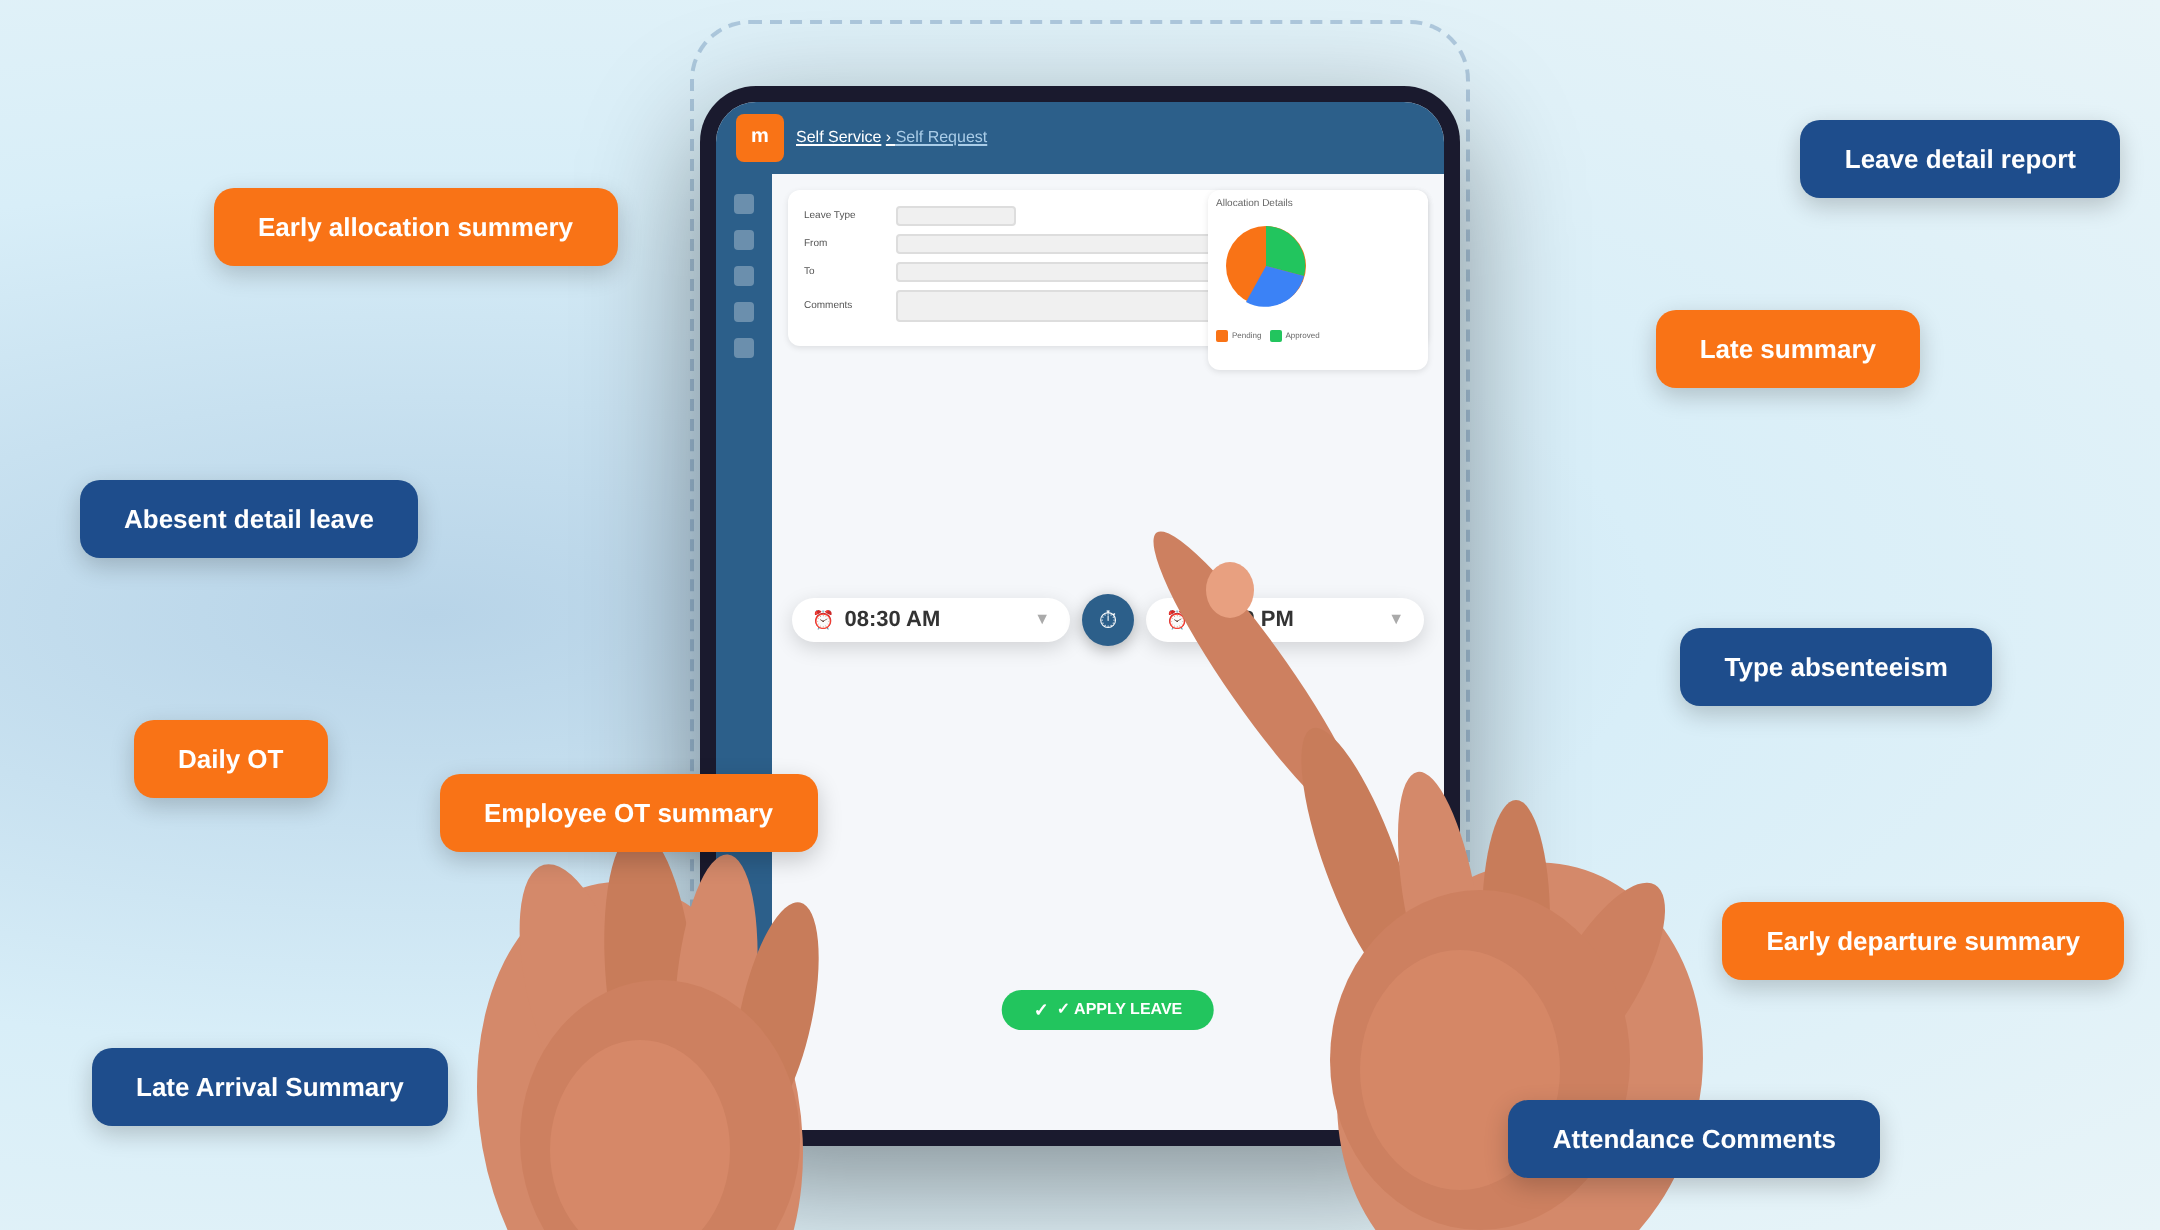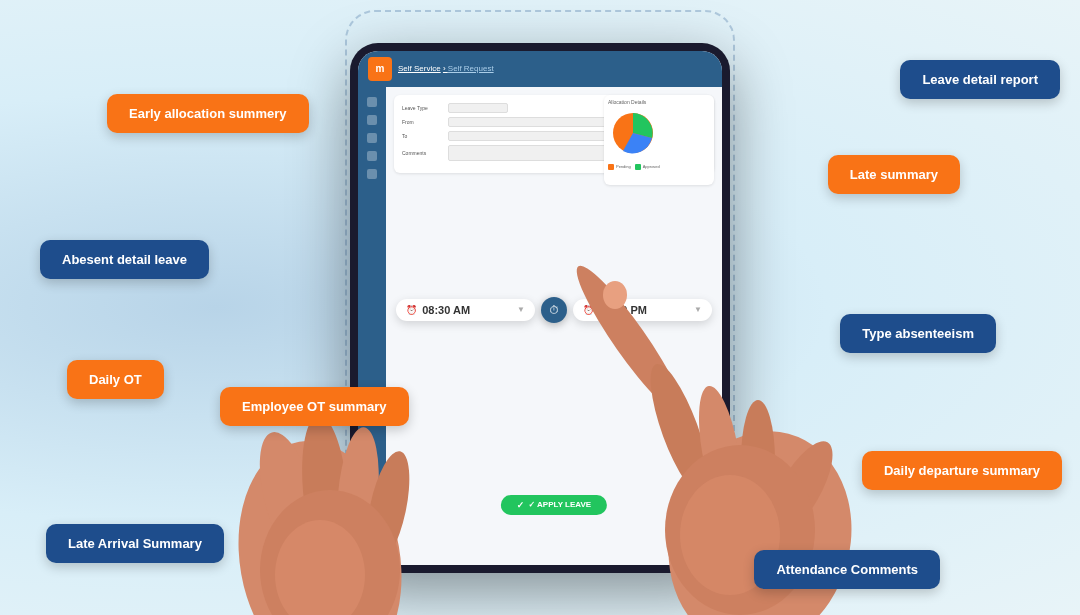--- a/index.html
+++ b/index.html
@@ -444,21 +444,21 @@
 
 <div class="badge badge-orange badge-daily-ot">
   <span>Daily OT</span>
 </div>
 
 <div class="badge badge-orange badge-employee-ot">
   <span>Employee OT summary</span>
 </div>
 
 <div class="badge badge-orange badge-early-departure">
-  <span>Daily departure summary</span>
+  <span>Early departure summary</span>
 </div>
 
 <div class="badge badge-blue badge-late-arrival">
   <span>Late Arrival Summary</span>
 </div>
 
 <div class="badge badge-blue badge-attendance-summary">
   <span>Attendance Comments</span>
 </div>
 

